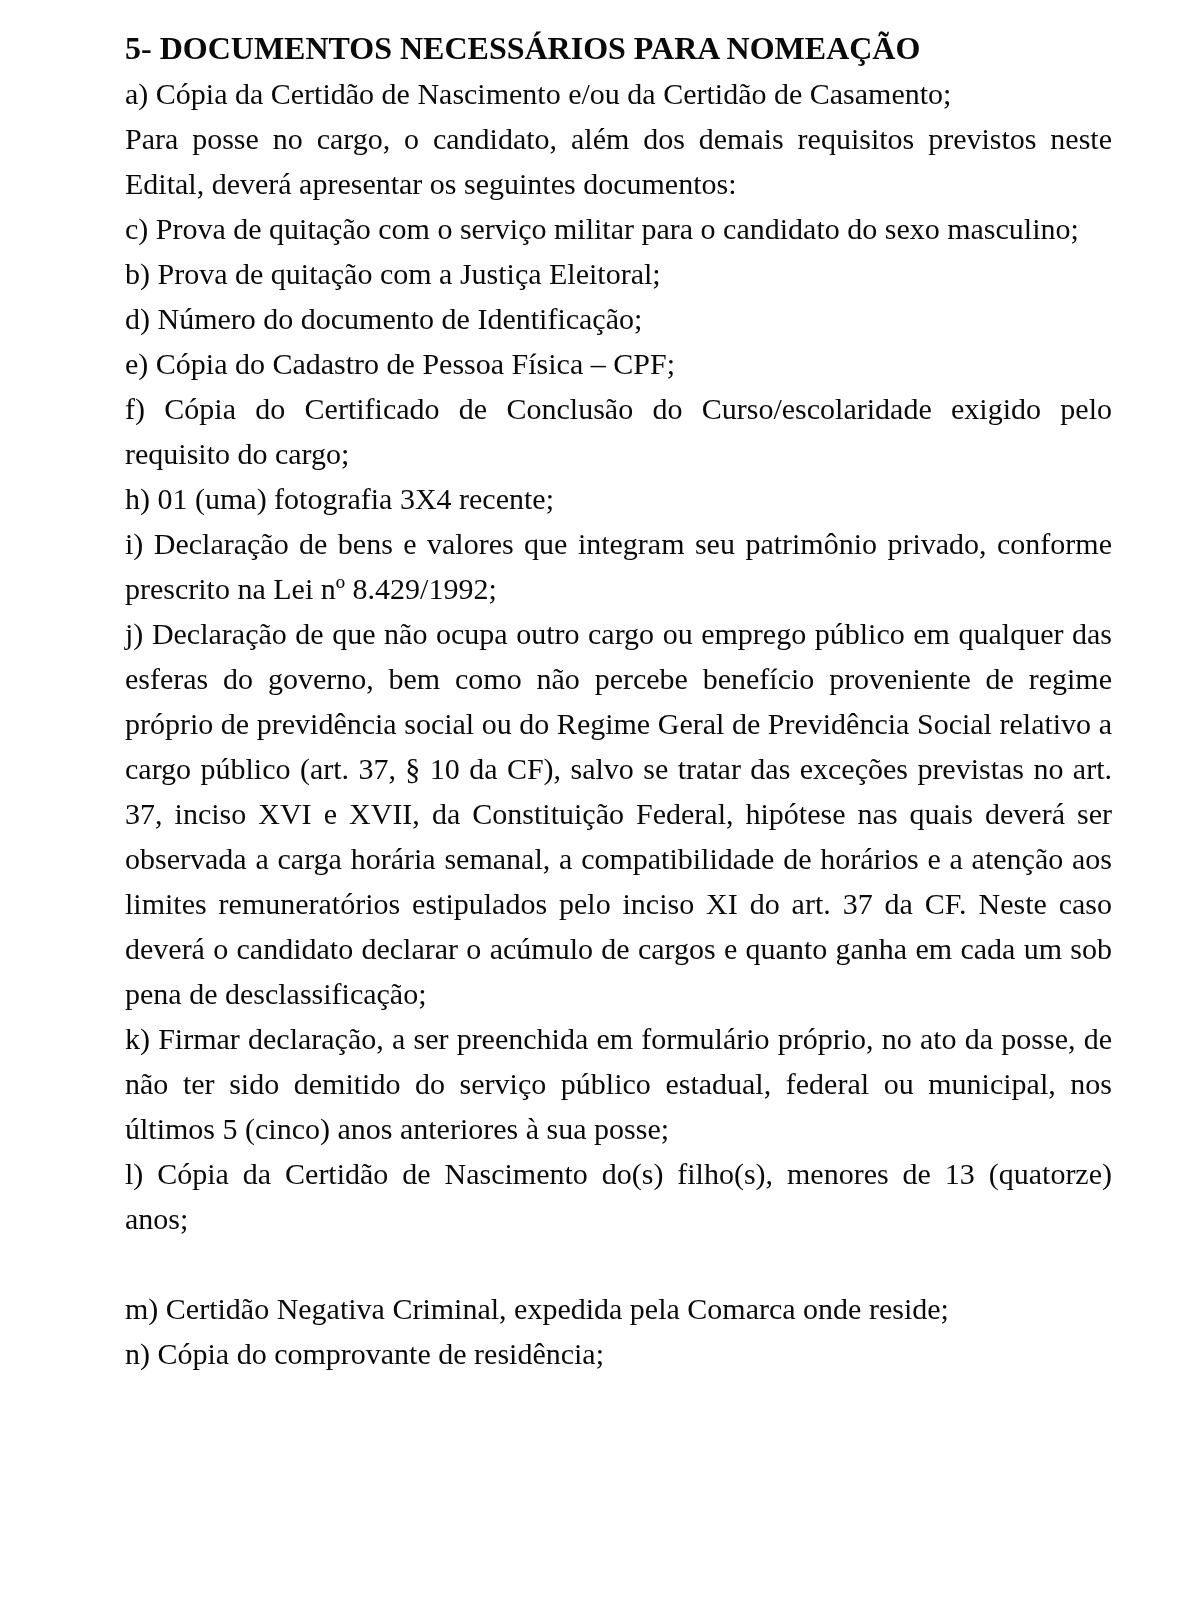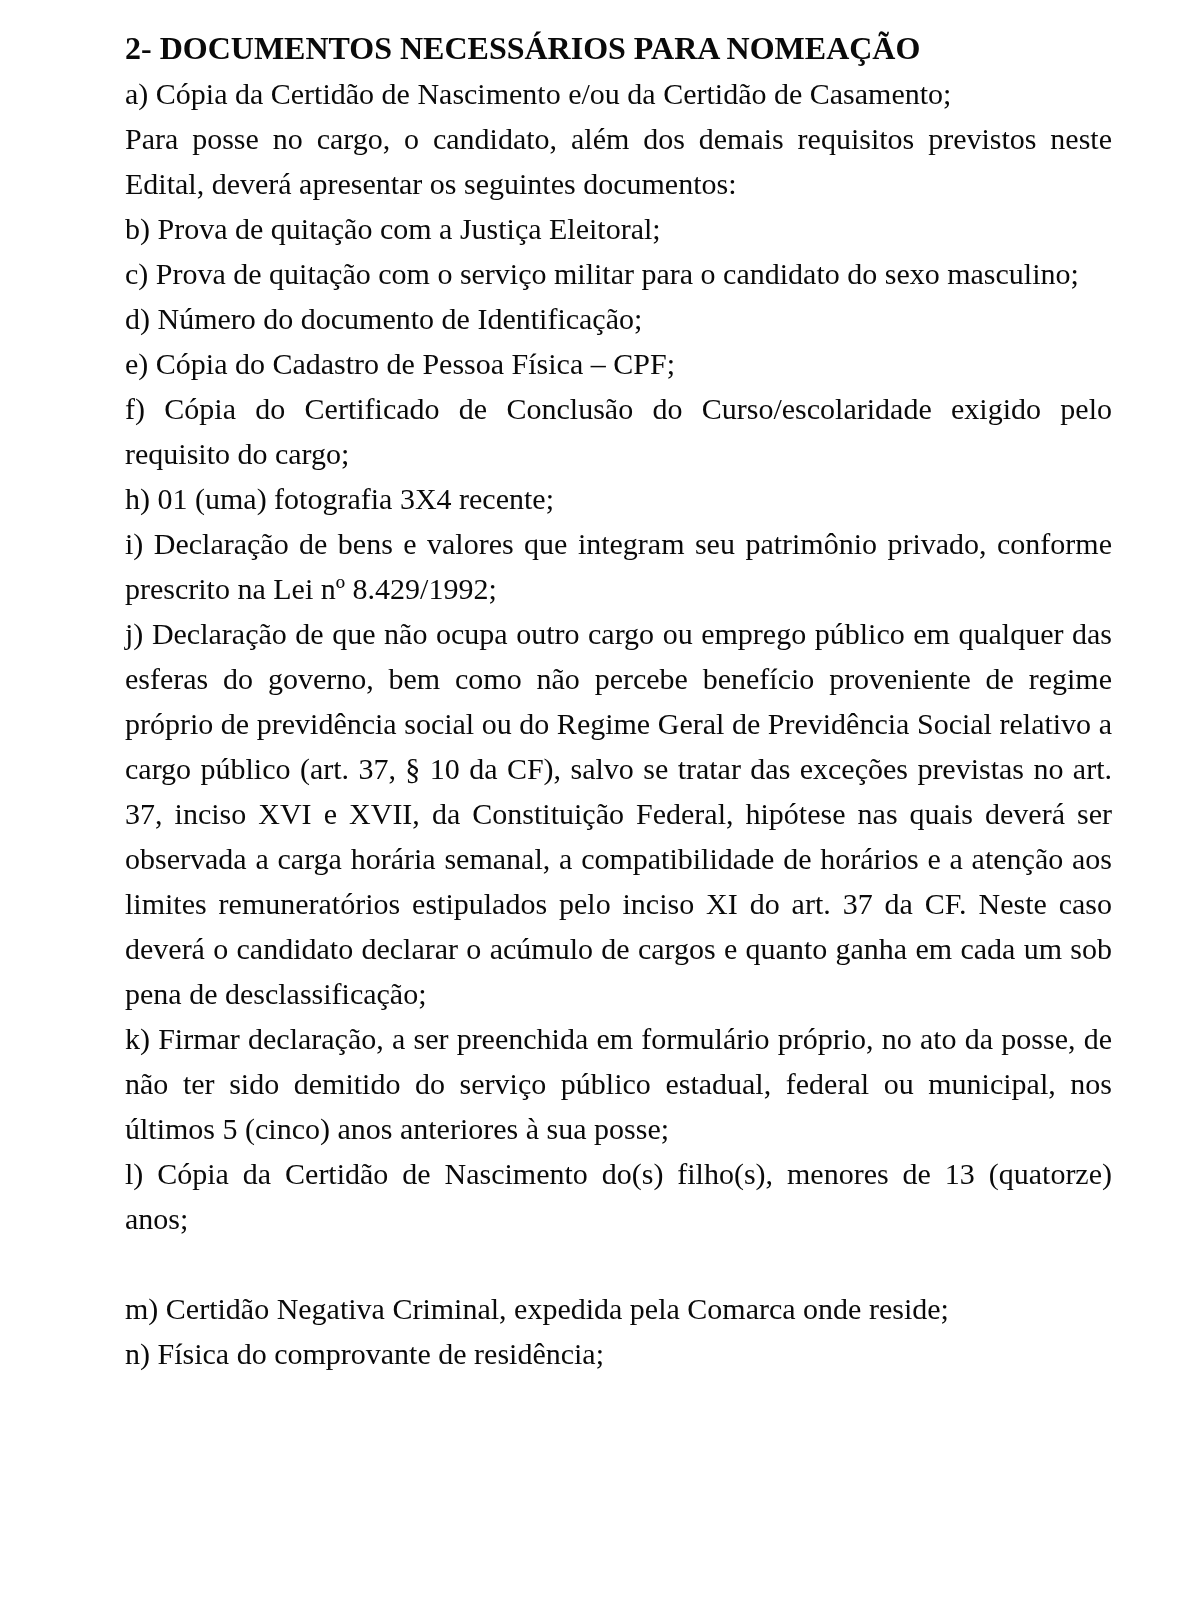--- a/index.html
+++ b/index.html
@@ -39,30 +39,30 @@
   }
   .blank-line {
     height: 45px;
   }
 </style>
 </head>
 <body>
 
 <div class="page">
   <div class="content">
-    <h1 class="doc-heading">2- DOCUMENTOS NECESSÁRIOS PARA NOMEAÇÃO</h1>
+    <h1 class="doc-heading">5- DOCUMENTOS NECESSÁRIOS PARA NOMEAÇÃO</h1>
     <p class="para">a) Cópia da Certidão de Nascimento e/ou da Certidão de Casamento;</p>
     <p class="para">Para posse no cargo, o candidato, além dos demais requisitos previstos neste Edital, deverá apresentar os seguintes documentos:</p>
+    <p class="para">c) Prova de quitação com o serviço militar para o candidato do sexo masculino;</p>
     <p class="para">b) Prova de quitação com a Justiça Eleitoral;</p>
-    <p class="para">c) Prova de quitação com o serviço militar para o candidato do sexo masculino;</p>
     <p class="para">d) Número do documento de Identificação;</p>
     <p class="para">e) Cópia do Cadastro de Pessoa Física – CPF;</p>
     <p class="para">f) Cópia do Certificado de Conclusão do Curso/escolaridade exigido pelo requisito do cargo;</p>
     <p class="para">h) 01 (uma) fotografia 3X4 recente;</p>
     <p class="para">i) Declaração de bens e valores que integram seu patrimônio privado, conforme prescrito na Lei nº 8.429/1992;</p>
     <p class="para">j) Declaração de que não ocupa outro cargo ou emprego público em qualquer das esferas do governo, bem como não percebe benefício proveniente de regime próprio de previdência social ou do Regime Geral de Previdência Social relativo a cargo público (art. 37, § 10 da CF), salvo se tratar das exceções previstas no art. 37, inciso XVI e XVII, da Constituição Federal, hipótese nas quais deverá ser observada a carga horária semanal, a compatibilidade de horários e a atenção aos limites remuneratórios estipulados pelo inciso XI do art. 37 da CF. Neste caso deverá o candidato declarar o acúmulo de cargos e quanto ganha em cada um sob pena de desclassificação;</p>
     <p class="para">k) Firmar declaração, a ser preenchida em formulário próprio, no ato da posse, de não ter sido demitido do serviço público estadual, federal ou municipal, nos últimos 5 (cinco) anos anteriores à sua posse;</p>
     <p class="para">l) Cópia da Certidão de Nascimento do(s) filho(s), menores de 13 (quatorze) anos;</p>
     <div class="blank-line"></div>
     <p class="para">m) Certidão Negativa Criminal, expedida pela Comarca onde reside;</p>
-    <p class="para">n) Física do comprovante de residência;</p>
+    <p class="para">n) Cópia do comprovante de residência;</p>
   </div>
 </div>
 
 </body></html>

